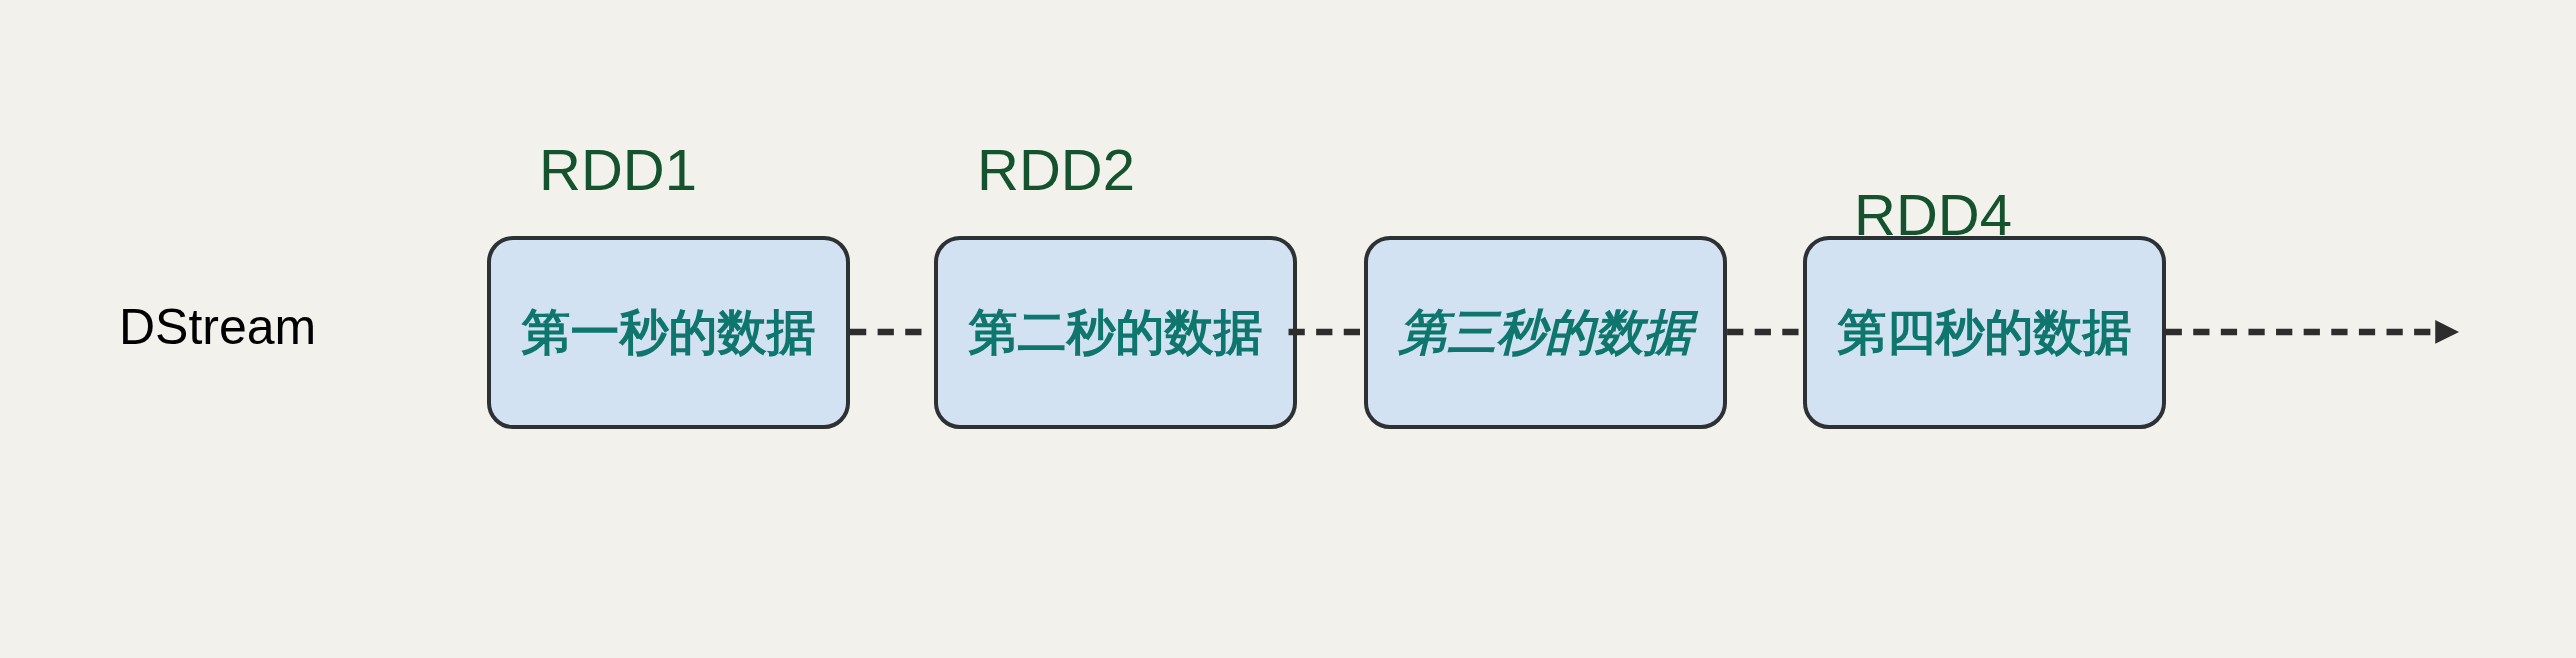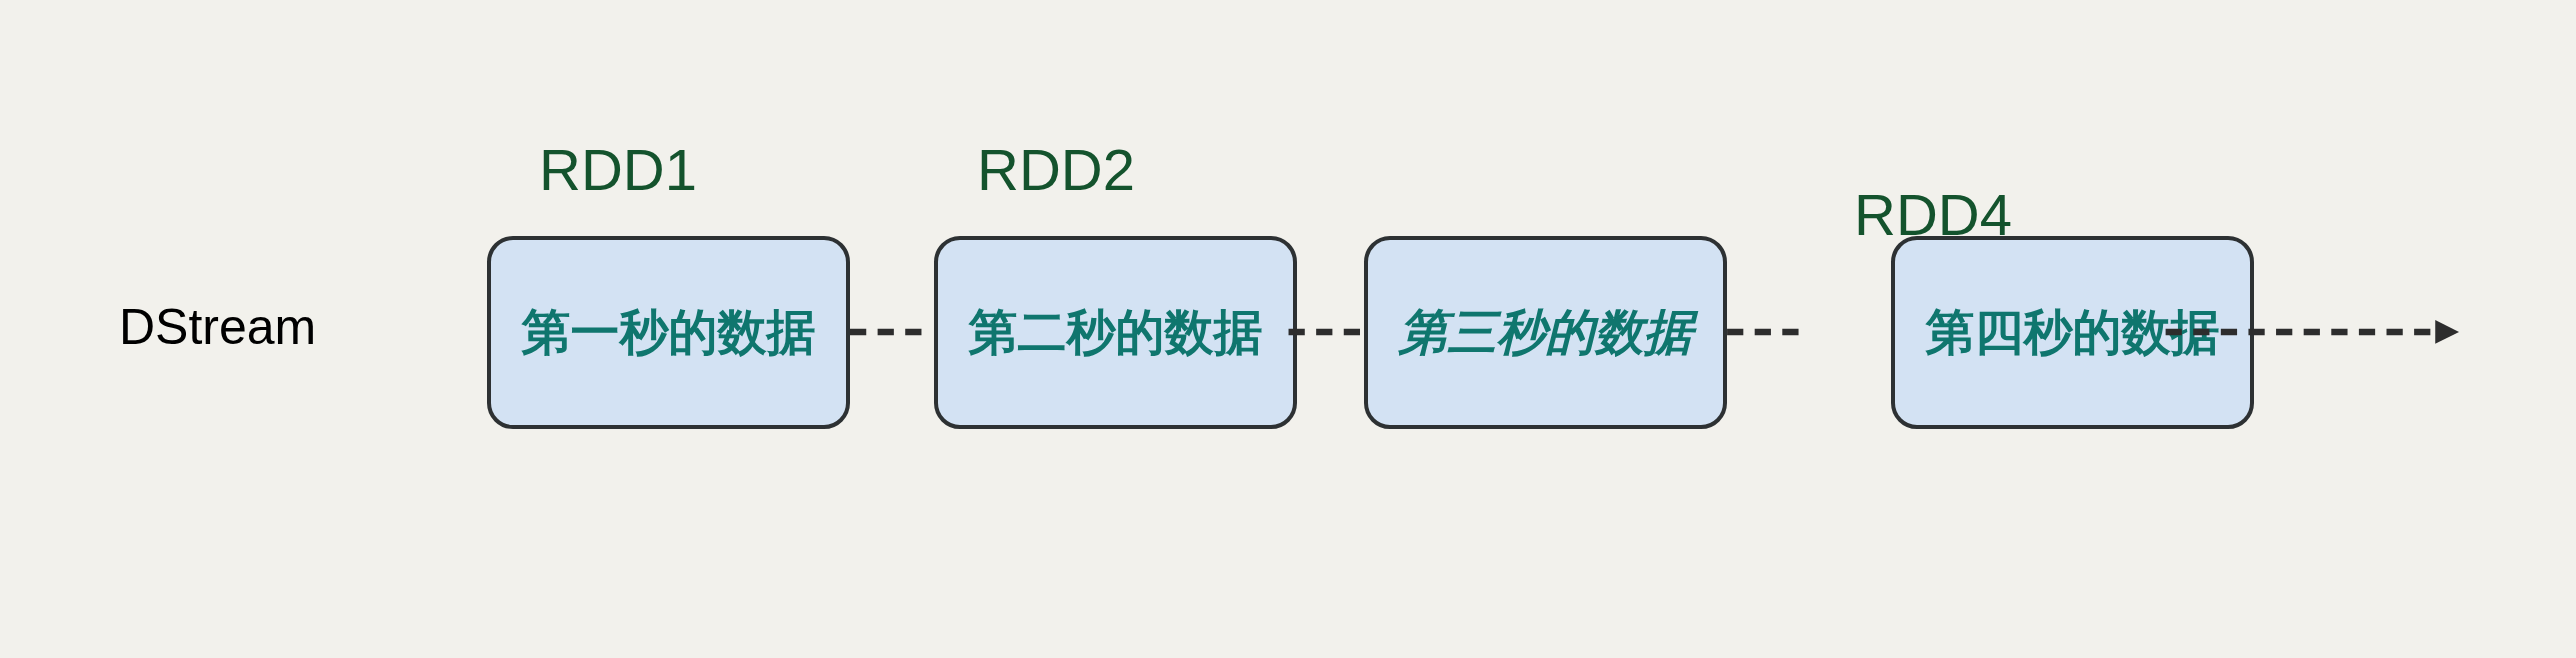--- a/index.html
+++ b/index.html
@@ -50,21 +50,21 @@
     letter-spacing: 0px;
     white-space: nowrap;
   }
   .label-u1 { left: 539px; }
   .label-u2 { left: 977px; }
   .label-u3 { left: 1416px; }
   .label-u4 { left: 1854px; margin-top: 45px; }
   .box-u1 { left: 487px; }
   .box-u2 { left: 934px; }
   .box-u3 { left: 1364px; font-style: italic; }
-  .box-u4 { left: 1891px; font-family: Liberation Mono, monospace; }
+  .box-u4 { left: 1803px; font-family: Liberation Mono, monospace; }
   #connector-layer {
     position: absolute;
     left: 0;
     top: 0;
     width: 2576px;
     height: 659px;
     pointer-events: none;
   }
 </style>
 </head>

